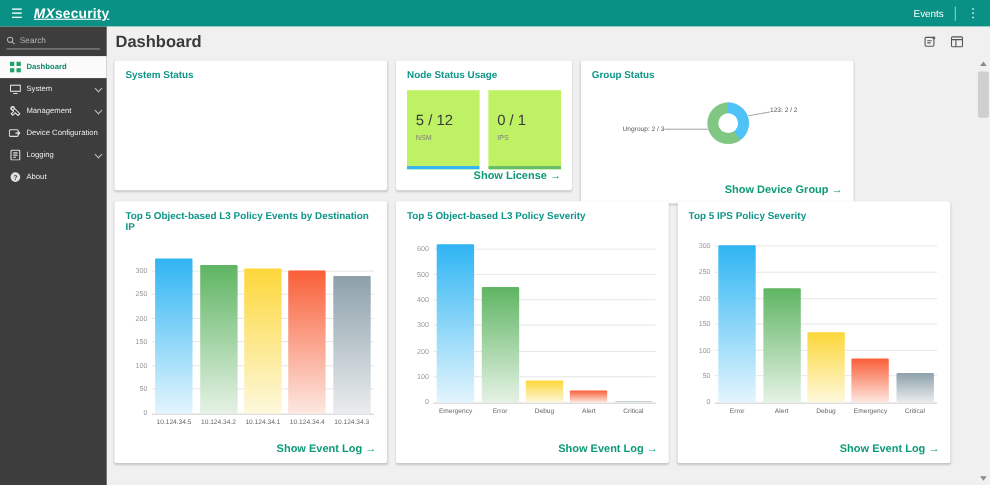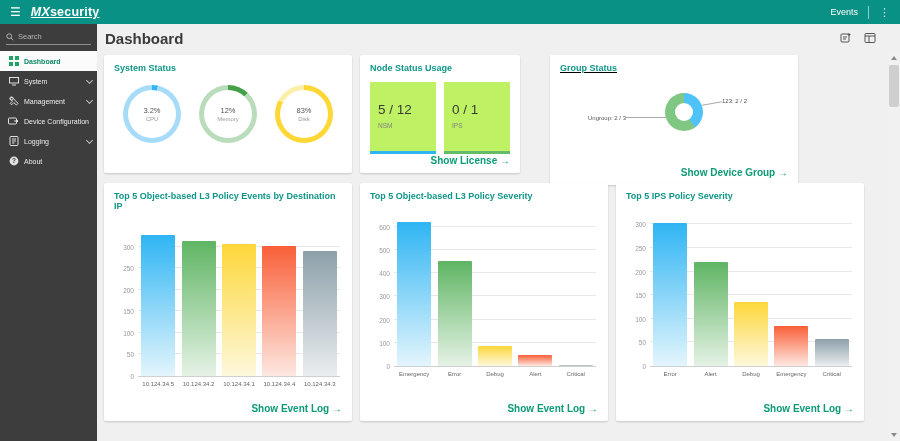--- a/index.html
+++ b/index.html
@@ -42,21 +42,21 @@
   .tri-down { width:0; height:0; border-left:3px solid transparent; border-right:3px solid transparent; border-top:4px solid #8a8a8a; }
   .sb-thumb { position:absolute; left:1px; top:13px; width:10px; height:42px; background:#cfcfcf; border-radius:2px; cursor:grab; }
 
   
   .card { position:absolute; background:#fff; border-radius:2px; box-shadow:0 1px 2px rgba(0,0,0,.18); padding:8px 10px; }
   .card-title { font-size:9px; font-weight:bold; color:#0f9688; }
   .card-link { position:absolute; right:10px; bottom:7px; font-size:10px; color:#0d9b77; font-weight:bold; cursor:pointer; }
 
   #card-system  { left:7px;  top:31px; width:248px; height:118px; }
   #card-license { left:263px; top:31px; width:160px; height:118px; }
-  #card-group   { left:453px; top:31px; width:248px; height:130px;text-decoration:underline; }
+  #card-group   { left:431px; top:31px; width:248px; height:130px; }
   #chart-card-0 { left:7px;   top:159px; width:248px; height:238px; }
   #chart-card-1 { left:263px; top:159px; width:248px; height:238px; }
   #chart-card-2 { left:519px; top:159px; width:248px; height:238px; }
 
   
   .gauges { display:flex; justify-content:space-around; margin-top:12px; }
   .donut { width:58px; height:58px; border-radius:50%; position:relative; }
   .donut::after { content:""; position:absolute; inset:5px; background:#fff; border-radius:50%; }
   .donut .dtxt { position:absolute; inset:0; display:flex; flex-direction:column; align-items:center; justify-content:center; z-index:2; }
   .donut .dval { font-size:7.5px; color:#555; }
@@ -185,40 +185,20 @@
       </svg>
     <svg width="12" height="12" viewBox="0 0 12 12">
         <rect x="1" y="1.5" width="10" height="9" rx="1" fill="none" stroke="#555" stroke-width="1"></rect>
         <line x1="1" y1="4" x2="11" y2="4" stroke="#555" stroke-width="1"></line>
         <line x1="5" y1="4" x2="5" y2="10.5" stroke="#555" stroke-width="1"></line>
       </svg>
   </div>
 
   <div class="card" id="card-system">
     <div class="card-title">System Status</div>
-    <div class="gauges" id="gauges">
-        <div class="donut" style="background: conic-gradient(rgb(47, 181, 243) 0deg, rgb(47, 181, 243) 3.2%, rgb(166, 220, 248) 3.2%, rgb(166, 220, 248) 100%);">
-          <div class="dtxt">
-            <div class="dval">3.2%</div>
-            <div class="dlab">CPU</div>
-          </div>
-        </div>
-        <div class="donut" style="background: conic-gradient(rgb(67, 160, 71) 0deg, rgb(67, 160, 71) 12%, rgb(185, 220, 186) 12%, rgb(185, 220, 186) 100%);">
-          <div class="dtxt">
-            <div class="dval">12%</div>
-            <div class="dlab">Memory</div>
-          </div>
-        </div>
-        <div class="donut" style="background: conic-gradient(rgb(253, 216, 53) 0deg, rgb(253, 216, 53) 83%, rgb(252, 239, 169) 83%, rgb(252, 239, 169) 100%);">
-          <div class="dtxt">
-            <div class="dval">83%</div>
-            <div class="dlab">Disk</div>
-          </div>
-        </div>
-      </div>
   </div>
 
   <div class="card" id="card-license">
     <div class="card-title">Node Status Usage</div>
     <div class="tiles">
       <div class="tile">
         <div class="tval">5 / 12</div>
         <div class="tlab">NSM</div>
         <div class="tbar" style="background:#2fb5f3;"></div>
       </div>

